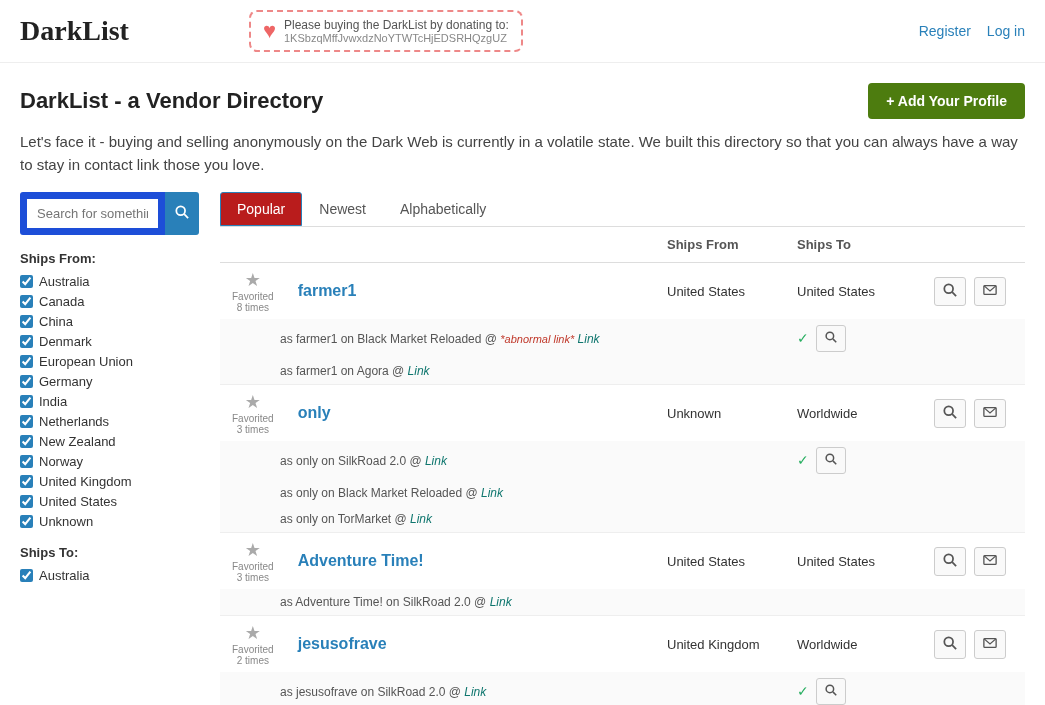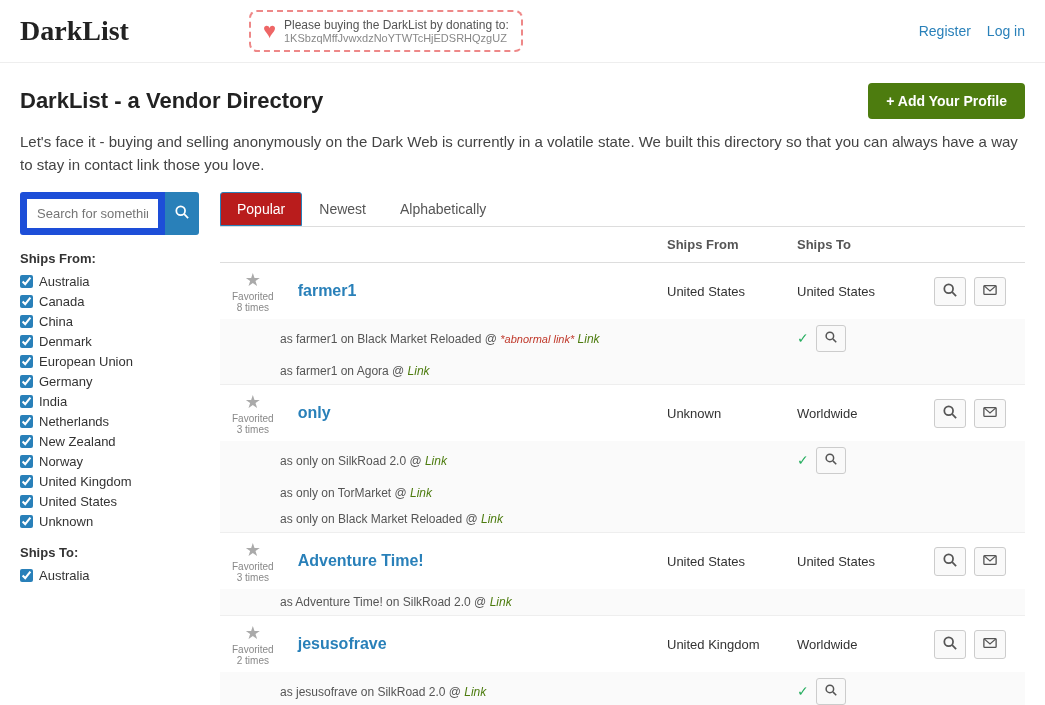--- a/index.html
+++ b/index.html
@@ -51,21 +51,21 @@
     .vendor-table td { padding: 6px 12px; font-size: 13px; vertical-align: middle; }
     .vendor-row-main td { border-top: 1px solid #eee; }
     .vendor-row-sub td { font-size: 12px; color: #555; background: #fafafa; }
     .vendor-row-sub td:first-child { padding-left: 60px; }
     .vendor-name { color: #2980b9; font-size: 16px; font-weight: bold; text-decoration: none; }
     .favorited-cell { width: 60px; text-align: center; }
     .star-icon { color: #aaa; font-size: 18px; }
     .favorited-label { font-size: 10px; color: #888; display: block; }
     .action-btn { border: 1px solid #ccc; background: #f9f9f9; padding: 5px 8px; cursor: pointer; border-radius: 3px; }
     .check-icon { color: #27ae60; font-size: 14px; }
-    .link-text { color: #4d7c0f; text-decoration: none; font-style: italic; }
+    .link-text { color: #0f766e; text-decoration: none; font-style: italic; }
     .abnormal-tag { color: #c0392b; font-size: 11px; font-style: italic; }
     .action-cell { width: 50px; text-align: center; }
     .col-ships-from { width: 130px; }
     .col-ships-to { width: 130px; }
     .col-actions { width: 110px; }
   </style>
 </head>
 <body>
 
 <div class="header">
@@ -249,26 +249,26 @@
               <td><span class="check-icon">✓</span>
         <button class="action-btn" style="margin-left:4px">
           <svg width="12" height="12" viewBox="0 0 16 16">
                     <circle cx="6.5" cy="6.5" r="5" stroke="#555" stroke-width="2" fill="none"></circle>
                     <line x1="10.5" y1="10.5" x2="15" y2="15" stroke="#555" stroke-width="2"></line>
                   </svg>
         </button></td>
               <td></td>
             </tr>
             <tr class="vendor-row-sub">
+              <td colspan="3" style="padding-left: 60px;">as only on Black Market Reloaded @ <a href="#" class="link-text">Link</a></td>
+              <td></td>
+              <td></td>
+            </tr>
+            <tr class="vendor-row-sub">
               <td colspan="3" style="padding-left: 60px;">as only on TorMarket @ <a href="#" class="link-text">Link</a></td>
-              <td></td>
-              <td></td>
-            </tr>
-            <tr class="vendor-row-sub">
-              <td colspan="3" style="padding-left: 60px;">as only on Black Market Reloaded @ <a href="#" class="link-text">Link</a></td>
               <td></td>
               <td></td>
             </tr>
             <tr class="vendor-row-main">
               <td class="favorited-cell"><span class="star-icon">★</span><span class="favorited-label">Favorited<br>3 times</span></td>
               <td><a href="#" class="vendor-name">Adventure Time!</a></td>
               <td>United States</td>
               <td>United States</td>
               <td class="action-cell">
     <button class="action-btn" style="margin-right:4px">

